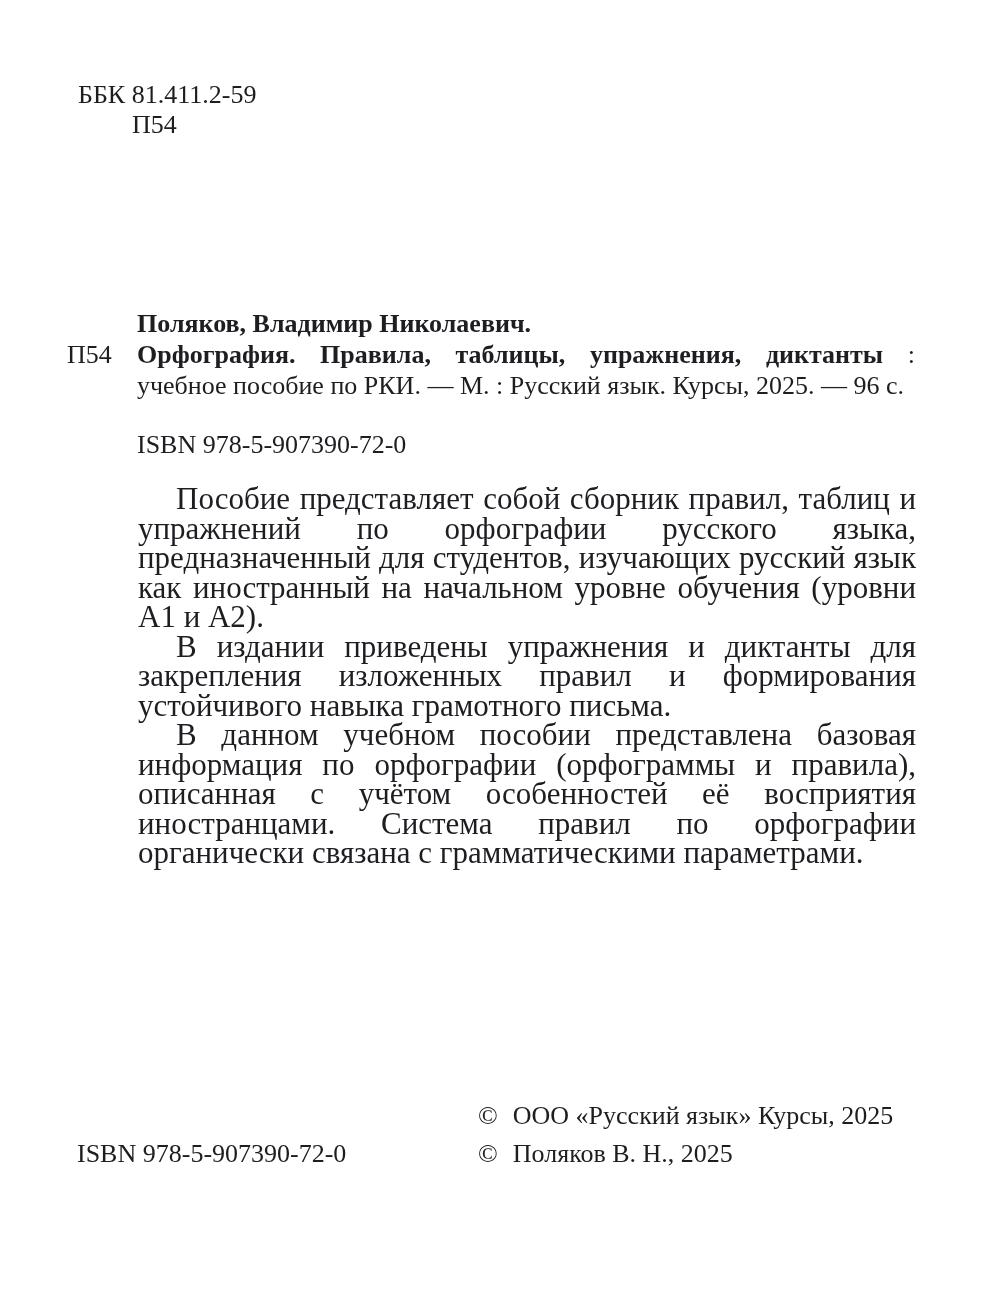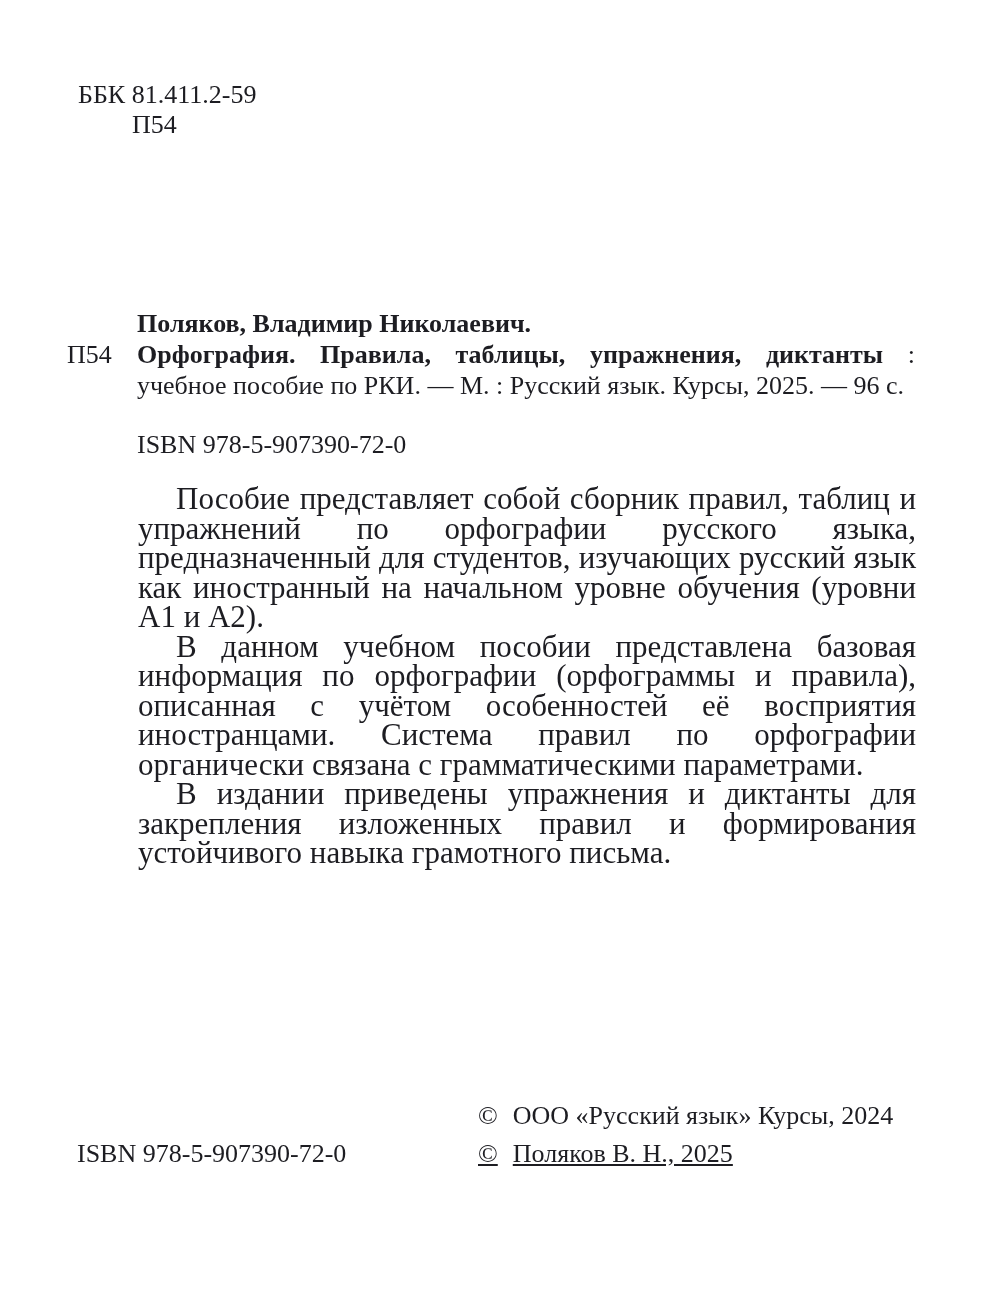--- a/index.html
+++ b/index.html
@@ -92,21 +92,20 @@
     line-height: 30px;
     white-space: nowrap;
   }
   .imprint-author {
     position: absolute;
     left: 478px;
     top: 1139px;
     font-size: 26px;
     line-height: 30px;
     white-space: nowrap;
-    text-decoration: underline;
   }
   .copy-text {
     margin-left: 15px;
   }
 </style>
 </head>
 <body>
 
 <div class="top-block">
   <div>ББК 81.411.2-59</div>
@@ -116,25 +115,25 @@
 <div class="card">
   <div class="card-author">Поляков, Владимир Николаевич.</div>
   <div class="card-entry">
     <span class="entry-code">П54</span><span class="card-title-bold">Орфография. Правила, таблицы, упражнения, диктанты</span><span> : учебное пособие по РКИ. — М. : Русский язык. Курсы, 2025. — 96 с.</span>
   </div>
   <div class="card-isbn">ISBN 978-5-907390-72-0</div>
 </div>
 
 <div class="annotation">
   <p>Пособие представляет собой сборник правил, таблиц и упражнений по орфографии русского языка, предназначенный для студентов, изучающих русский язык как иностранный на начальном уровне обучения (уровни А1 и А2).</p>
+  <p>В издании приведены упражнения и диктанты для закрепления изло­женных правил и формирования устойчивого навыка грамотного письма.</p>
   <p>В данном учебном пособии представлена базовая информация по орфографии (орфограммы и правила), описанная с учётом особенностей её восприятия иностранцами. Система правил по орфографии органически связана с грамматическими параметрами.</p>
-  <p>В издании приведены упражнения и диктанты для закрепления изло­женных правил и формирования устойчивого навыка грамотного письма.</p>
 </div>
 
 <div class="imprint-publisher">
-  <span>©</span><span class="copy-text">ООО «Русский язык» Курсы, 2024</span>
+  <span>©</span><span class="copy-text">ООО «Русский язык» Курсы, 2025</span>
 </div>
 
 <div class="imprint-isbn">ISBN 978-5-907390-72-0</div>
 
 <div class="imprint-author">
   <span>©</span><span class="copy-text">Поляков В. Н., 2025</span>
 </div>
 
 </body></html>

